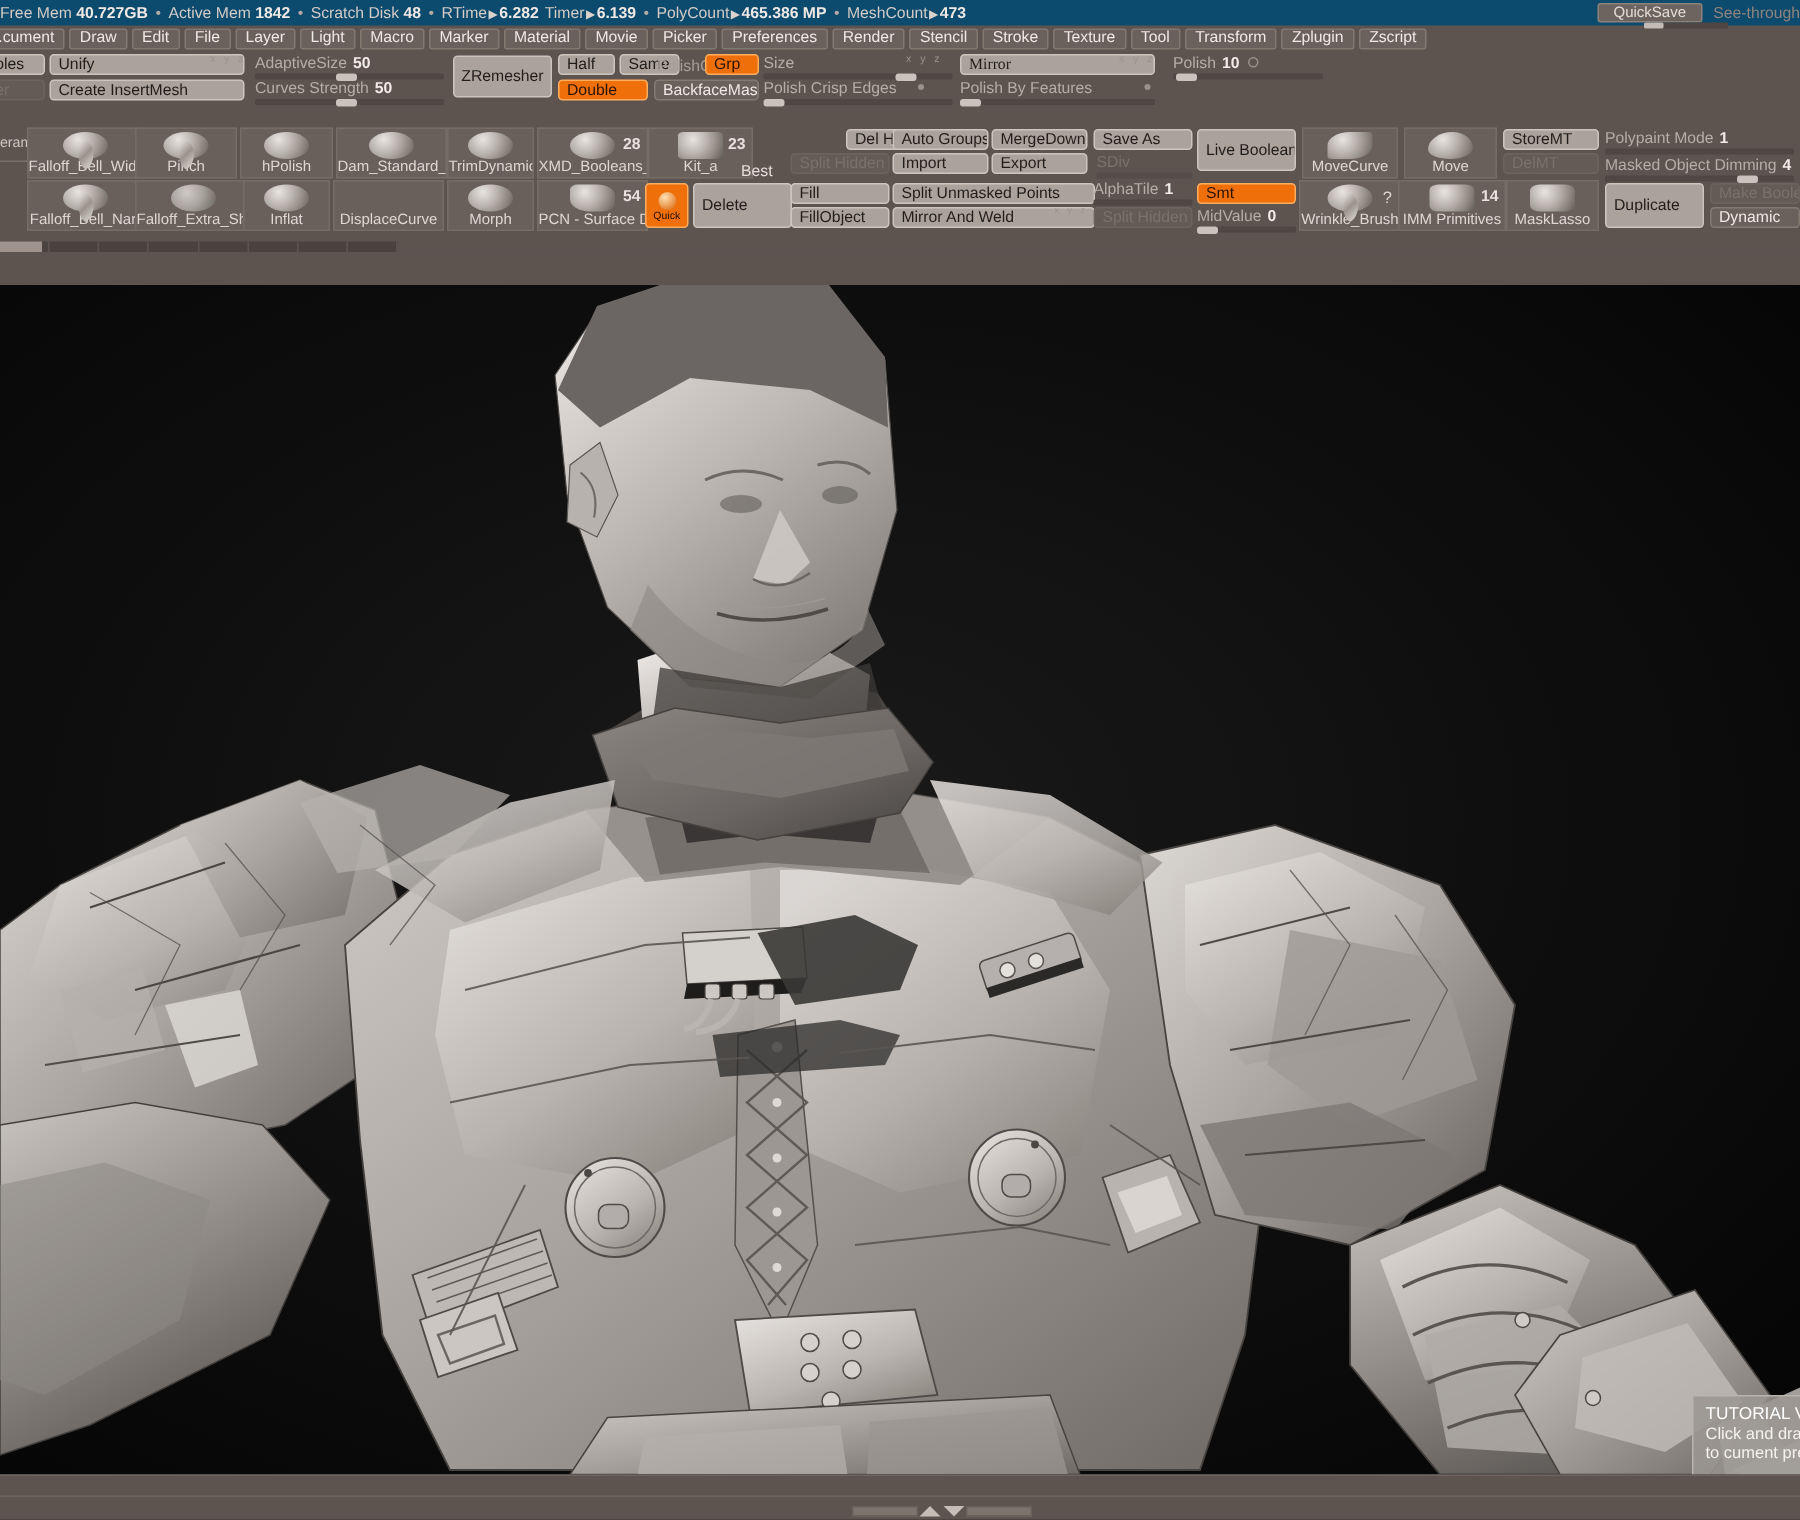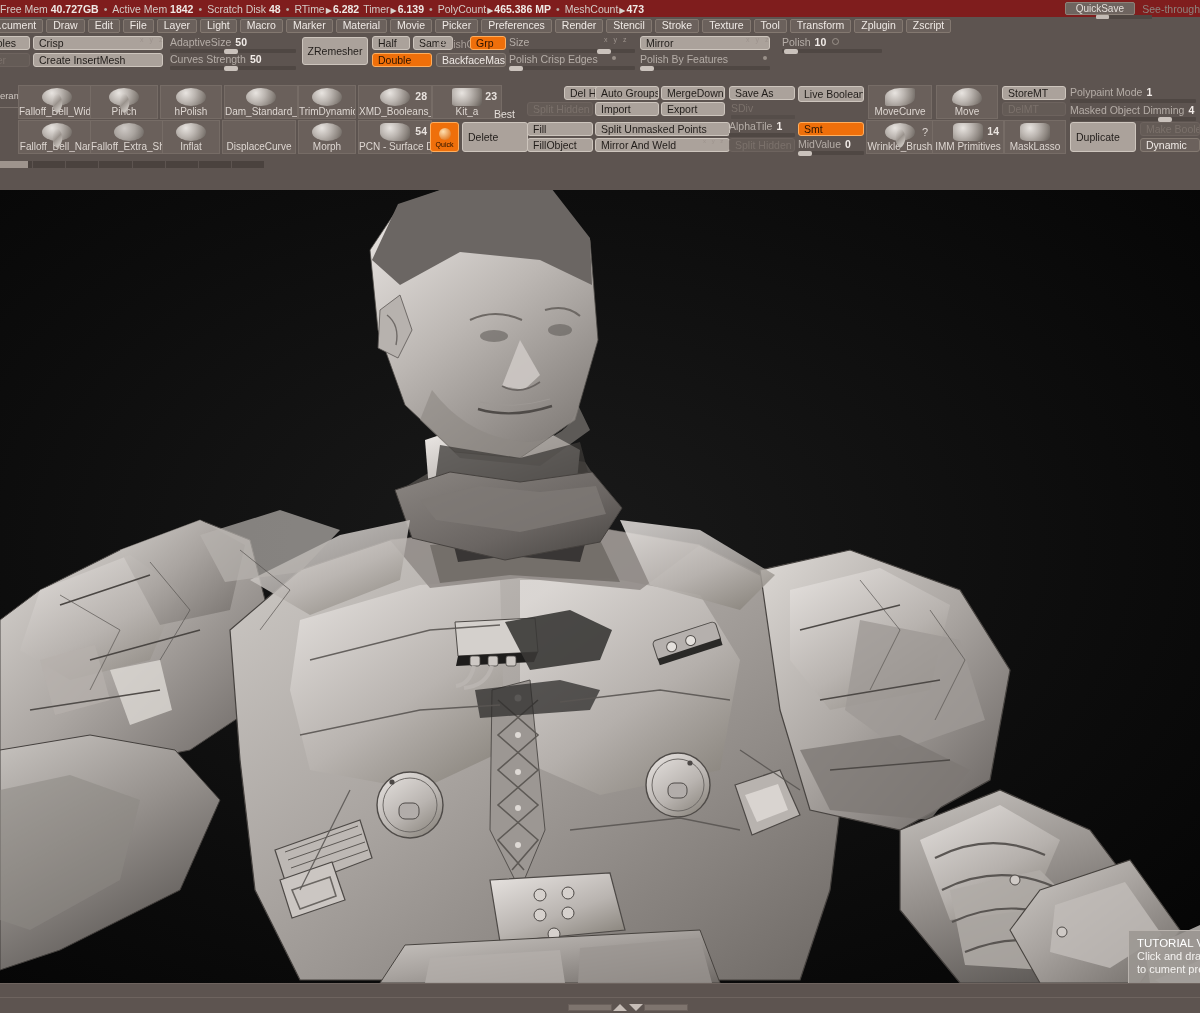--- a/index.html
+++ b/index.html
@@ -8,21 +8,21 @@
     overflow: hidden;
     background: #5d5450;
     font-family: "Liberation Sans", sans-serif;
     -webkit-font-smoothing: antialiased;
   }
   .app { position: relative; width: 1200px; height: 1013px; }
 
   
   .statusbar {
     position: absolute; left: 0; top: 0; width: 1200px; height: 17px;
-    background: #7f1d1d;
+    background: #0c4a6e;
     font-size: 10.5px; color: #cfc7c2;
     display: flex; align-items: center;
     white-space: nowrap; overflow: hidden;
   }
   .statusbar .seg { margin-right: 0px; }
   .statusbar .dot { color: #b2a9a3; margin: 0 5px; }
   .statusbar .lbl { color: #d3ccc7; }
   .statusbar .val { color: #efe9e5; font-weight: bold; }
   .statusbar .arw { color: #d9d2cd; font-size: 8px; margin: 0 1px; }
 
@@ -262,21 +262,21 @@
     <div class="menu-item">Transform</div>
     <div class="menu-item">Zplugin</div>
     <div class="menu-item">Zscript</div>
   </div>
 
   <div class="shelf">
 
     <div class="btn" style="left:-18px; top:2px; width:48px; height:14px;">...oles</div>
     <div class="btn disabled" style="left:-18px; top:19px; width:48px; height:14px;">...er</div>
 
-    <div class="btn" style="left:33px; top:2px; width:130px; height:14px;">Crisp</div>
+    <div class="btn" style="left:33px; top:2px; width:130px; height:14px;">Unify</div>
     <div class="tiny-xyz" style="left:140px; top:2px;">x y z</div>
 
     <div class="btn" style="left:33px; top:19px; width:130px; height:14px;">Create InsertMesh</div>
 
     <div class="slider" style="left:170px; top:2px; width:126px;">
       <div class="srow">
           <span>AdaptiveSize</span>
           <span class="sv">50</span>
         </div>
       <div class="strack">
@@ -317,21 +317,21 @@
     <div class="slider" style="left:509px; top:19px; width:126px;">
       <div class="srow">
           <span>Polish Crisp Edges</span>
         </div>
       <div class="strack">
           <div class="sknob" style="left:0px;"></div>
         </div>
     </div>
     <div class="tiny-dot" style="left:612px; top:22px;"></div>
 
-    <div class="btn" style="left:640px; top:2px; width:130px; height:14px;">Mirror</div>
+    <div class="btn" style="left:640px; top:2px; width:130px; height:14px;font-family:Liberation Serif, serif;">Mirror</div>
     <div class="tiny-xyz" style="left:746px; top:2px;">x y z</div>
 
     <div class="slider" style="left:640px; top:19px; width:130px;">
       <div class="srow">
           <span>Polish By Features</span>
         </div>
       <div class="strack">
           <div class="sknob" style="left:0px;"></div>
         </div>
     </div>
@@ -453,21 +453,21 @@
 
     <div class="slider" style="left:729px; top:38px; width:66px;">
       <div class="srow">
           <span>AlphaTile</span>
           <span class="sv">1</span>
         </div>
       <div class="strack"></div>
     </div>
     <div class="btn disabled" style="left:729px; top:56px; width:66px; height:14px;">Split Hidden</div>
 
-    <div class="btn" style="left:798px; top:4px; width:66px; height:16px; align-items:center;">Live Boolean</div>
+    <div class="btn" style="left:798px; top:4px; width:66px; height:28px; align-items:center;">Live Boolean</div>
     <div class="btn orange" style="left:798px; top:40px; width:66px; height:14px;">Smt</div>
     <div class="slider" style="left:798px; top:56px; width:66px;">
       <div class="srow">
           <span>MidValue</span>
           <span class="sv">0</span>
         </div>
       <div class="strack">
           <div class="sknob" style="left:0px;"></div>
         </div>
     </div>

